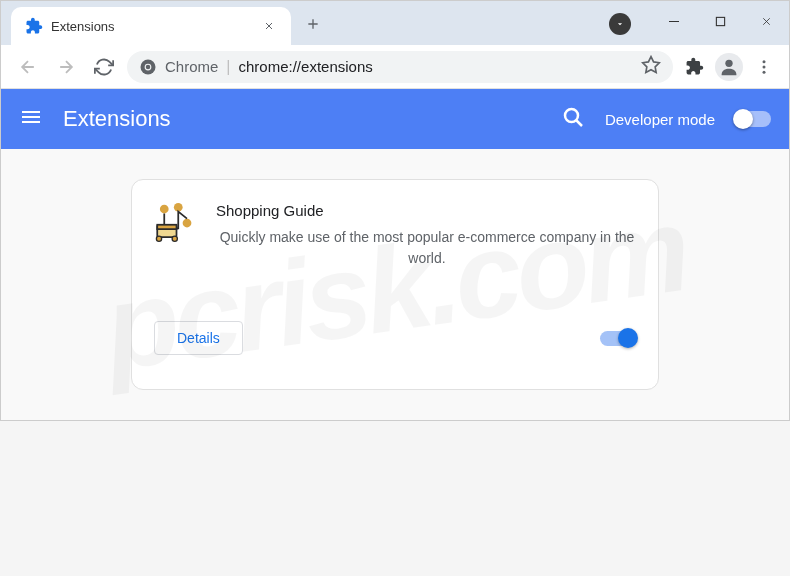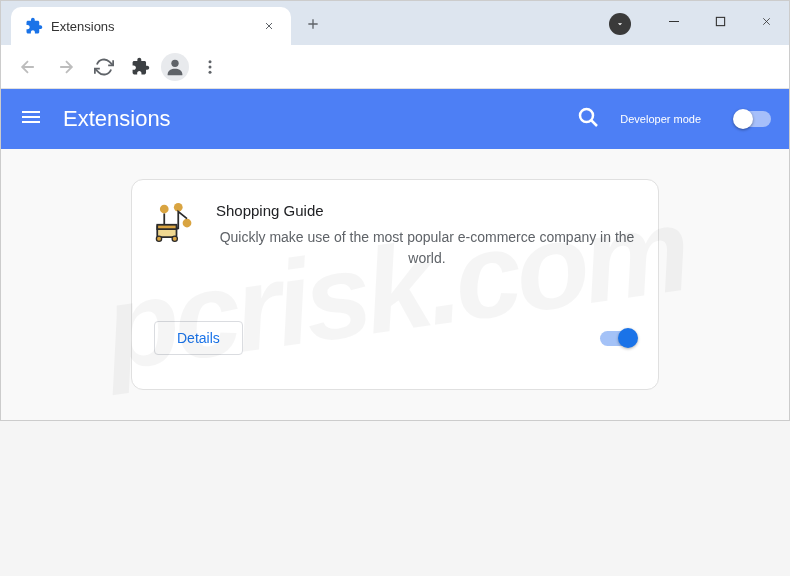--- a/index.html
+++ b/index.html
@@ -29,21 +29,21 @@
     .url-text { color: #202124; font-size: 15px; }
     .star-icon { color: #5f6368; cursor: pointer; }
     .toolbar-icon { width: 26px; height: 26px; display: flex; align-items: center; justify-content: center; cursor: pointer; color: #5f6368; }
     .profile-icon { width: 28px; height: 28px; background: #e8eaed; border-radius: 50%; display: flex; align-items: center; justify-content: center; cursor: pointer; }
     .menu-dots { cursor: pointer; color: #5f6368; }
     
     .page-header { height: 60px; background: #4d7ff5; display: flex; align-items: center; padding: 0 18px; gap: 20px; color: white; }
     .hamburger { cursor: pointer; }
     .page-title { font-size: 22px; font-weight: 400; flex: 1; }
     .search-icon { cursor: pointer; }
-    .dev-mode-label { font-size: 11px; margin-right: 14px; }
+    .dev-mode-label { font-size: 15px; margin-right: 0; }
     .toggle-switch { width: 36px; height: 16px; background: rgba(255,255,255,0.5); border-radius: 8px; position: relative; cursor: pointer; }
     .toggle-knob { width: 20px; height: 20px; background: white; border-radius: 50%; position: absolute; top: -2px; left: -2px; box-shadow: 0 1px 3px rgba(0,0,0,0.4); }
     
     .content { flex: 1; background: #f9f9f9; padding: 30px 0; display: flex; justify-content: center; }
     
     .ext-card { width: 528px; background: white; border: 1px solid #e0e0e0; border-radius: 12px; }
     .ext-body { display: flex; padding: 22px 20px 40px 20px; gap: 22px; }
     .ext-icon { width: 42px; height: 42px; flex-shrink: 0; }
     .ext-info { flex: 1; }
     .ext-name { font-size: 15px; color: #202124; margin-bottom: 8px; }
@@ -114,20 +114,38 @@
     <div class="nav-btn disabled">
       <svg width="20" height="20" viewBox="0 0 24 24" fill="none" stroke="currentColor" stroke-width="2.2">
           <path d="M5 12h14M12 5l7 7-7 7"></path>
         </svg>
     </div>
     <div class="nav-btn">
       <svg width="20" height="20" viewBox="0 0 24 24" fill="none" stroke="currentColor" stroke-width="2.2">
           <path d="M23 4v6h-6M1 20v-6h6"></path>
           <path d="M3.51 9a9 9 0 0114.85-3.36L23 10M1 14l4.64 4.36A9 9 0 0020.49 15"></path>
         </svg>
+    </div>
+    <div class="url-field">
+      <span class="chrome-icon">
+        <svg width="18" height="18" viewBox="0 0 24 24">
+            <circle cx="12" cy="12" r="10" fill="#5f6368"></circle>
+            <circle cx="12" cy="12" r="4.5" fill="#f1f3f4"></circle>
+            <circle cx="12" cy="12" r="3" fill="#5f6368"></circle>
+          </svg>
+      </span>
+      <span class="url-prefix">Chrome</span>
+      <span class="url-divider">|</span>
+      <span class="url-text">chrome://extensions</span>
+      <div style="flex:1"></div>
+      <span class="star-icon">
+        <svg width="20" height="20" viewBox="0 0 24 24" fill="none" stroke="#5f6368" stroke-width="2">
+            <polygon points="12 2 15.09 8.26 22 9.27 17 14.14 18.18 21.02 12 17.77 5.82 21.02 7 14.14 2 9.27 8.91 8.26 12 2"></polygon>
+          </svg>
+      </span>
     </div>
     <div class="toolbar-icon">
       <svg width="19" height="19" viewBox="0 0 24 24" fill="#3c4043">
           <path d="M20.5 11H19V7c0-1.1-.9-2-2-2h-4V3.5C13 2.12 11.88 1 10.5 1S8 2.12 8 3.5V5H4c-1.1 0-2 .9-2 2v3.8h1.5c1.49 0 2.7 1.21 2.7 2.7s-1.21 2.7-2.7 2.7H2V20c0 1.1.9 2 2 2h3.8v-1.5c0-1.49 1.21-2.7 2.7-2.7s2.7 1.21 2.7 2.7V22H17c1.1 0 2-.9 2-2v-4h1.5c1.38 0 2.5-1.12 2.5-2.5S21.88 11 20.5 11z"></path>
         </svg>
     </div>
     <div class="profile-icon">
       <svg width="22" height="22" viewBox="0 0 24 24" fill="#5f6368">
           <circle cx="12" cy="8" r="4"></circle>
           <path d="M12 14c-4 0-8 2-8 6v1h16v-1c0-4-4-6-8-6z"></path>

